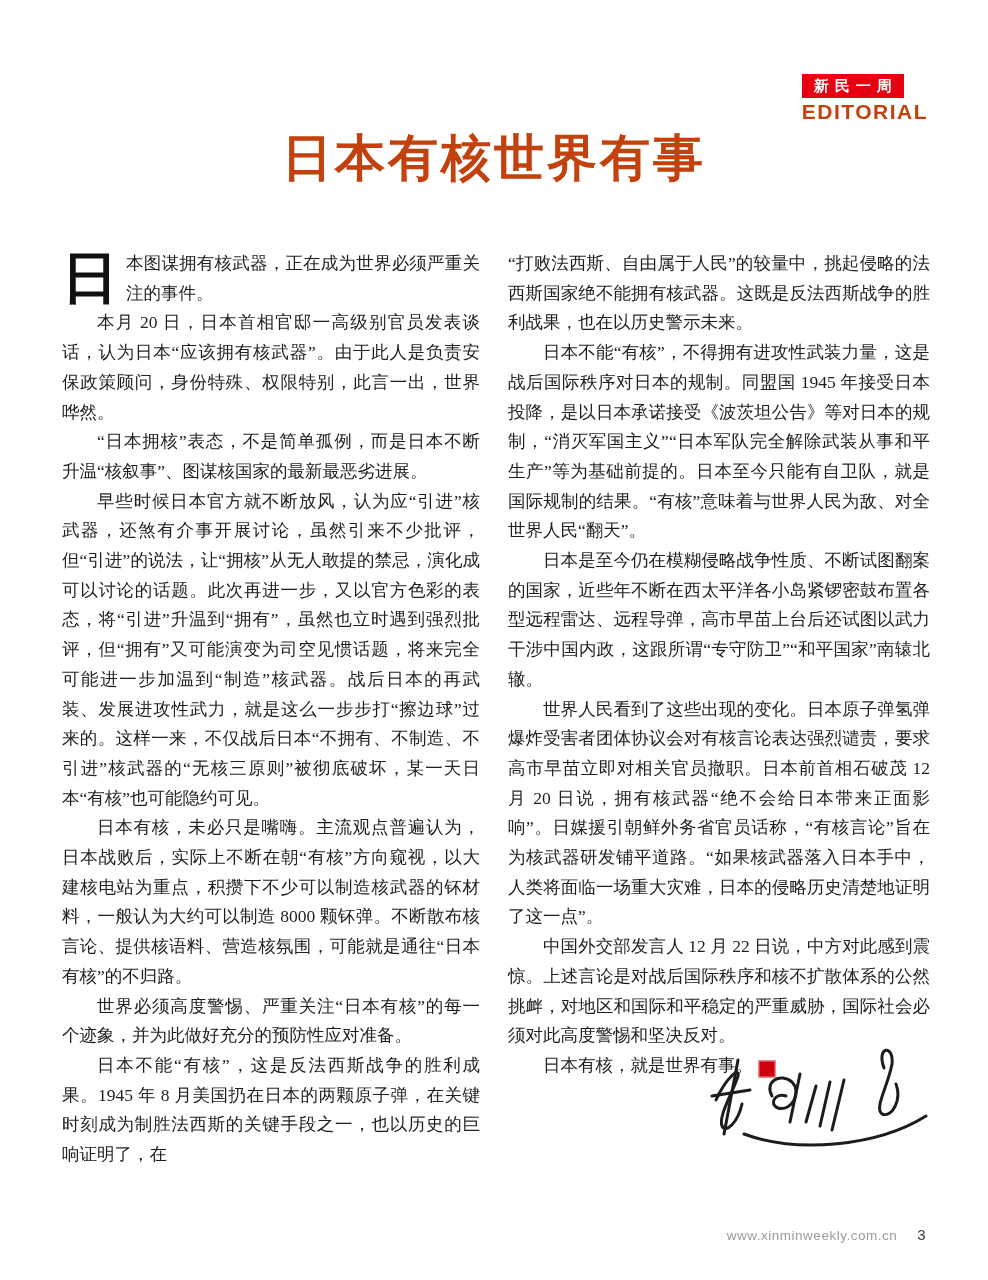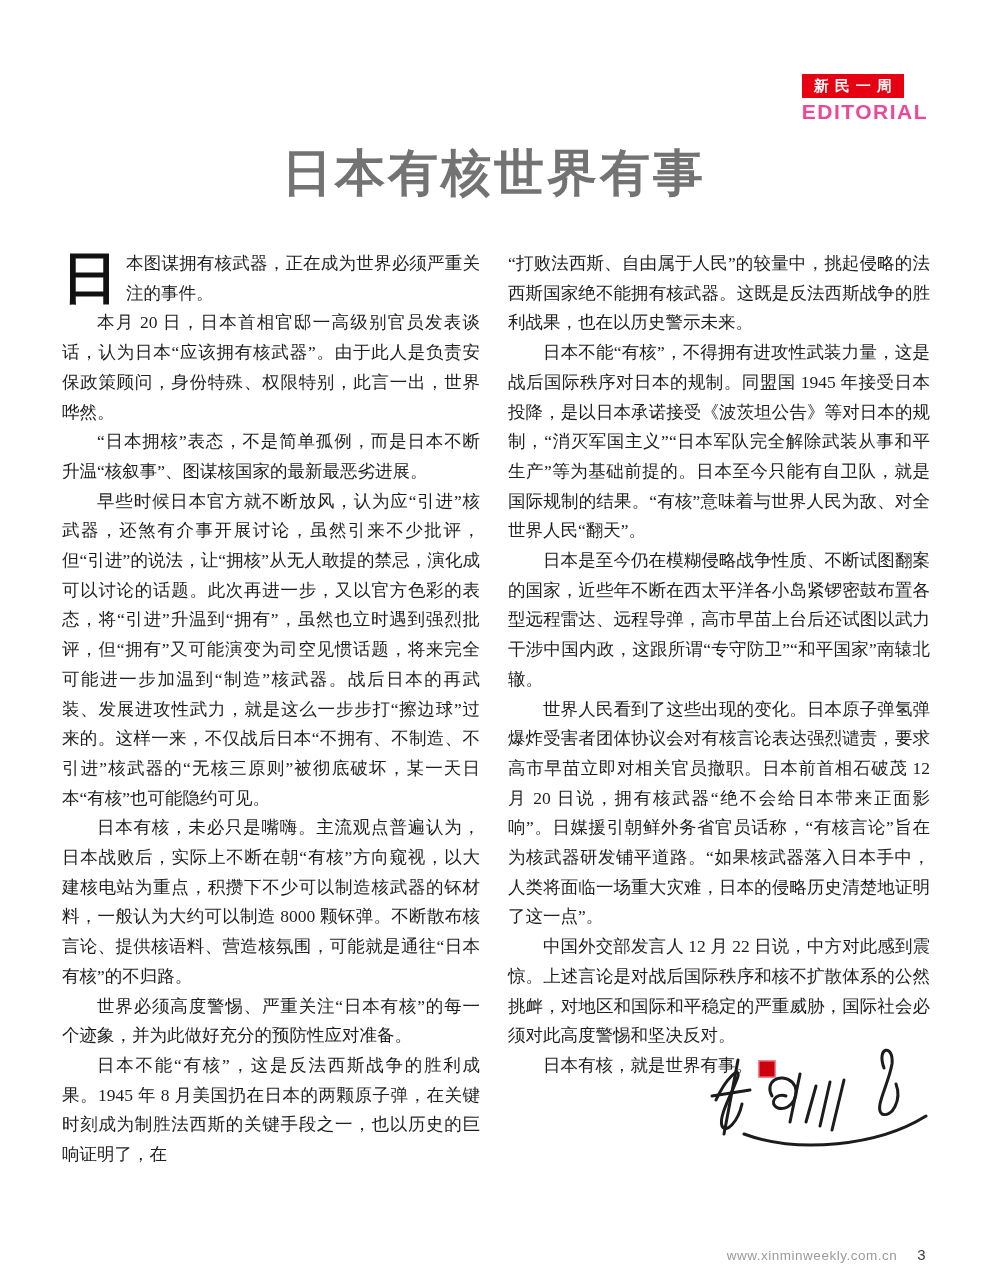--- a/index.html
+++ b/index.html
@@ -9,26 +9,26 @@
   }
   
   .masthead{position:absolute;top:74px;right:60px;text-align:left;}
   .badge{
     display:inline-block;background:#e60012;color:#ffffff;
     font-family:"Liberation Sans","DejaVu Sans",sans-serif;font-weight:bold;
     font-size:15px;line-height:21px;padding:1px 6px 2px 12px;letter-spacing:6px;
   }
   .editorial{
     font-family:"Liberation Sans","DejaVu Sans",sans-serif;font-weight:bold;
-    font-size:21px;letter-spacing:1.5px;color:#ec4899;margin-top:2px;
+    font-size:21px;letter-spacing:1.5px;color:#c2410c;margin-top:2px;
   }
   
   .title{
-    position:absolute;top:140px;left:0;width:100%;text-align:center;
-    font-size:50px;font-weight:bold;letter-spacing:3px;color:#737373;
+    position:absolute;top:125px;left:0;width:100%;text-align:center;
+    font-size:50px;font-weight:bold;letter-spacing:3px;color:#c2410c;
   }
   
   .col{
     position:absolute;top:249px;font-size:17.5px;line-height:29.7px;
     text-align:justify;color:#1e1e1e;
   }
   .col-left{left:62px;width:418px;}
   .col-right{left:508px;width:422px;}
   .col p{margin:0;text-indent:2em;}
   .col p.no-indent{text-indent:0;}
@@ -41,21 +41,21 @@
     font-family:"Liberation Sans","DejaVu Sans",sans-serif;font-weight:bold;
     font-size:13px;line-height:18px;text-align:center;vertical-align:-2px;
     margin-left:5px;box-shadow:inset 0 0 0 1.5px rgba(255,255,255,.55);
   }
   
   .signature{position:absolute;left:688px;top:1038px;width:240px;height:110px;}
   
   .footer{
     position:absolute;top:1226px;right:62px;
     font-family:"Liberation Sans","DejaVu Sans",sans-serif;
-    font-size:13.5px;color:#9b9b9b;letter-spacing:.5px;margin-top:20px;
+    font-size:13.5px;color:#9b9b9b;letter-spacing:.5px;
   }
   .footer .page-num{color:#3a3a3a;margin-left:20px;font-size:15px;}
 </style>
 </head>
 <body>
 
 <div class="page">
 
   <div class="masthead">
     <div class="badge">新民一周</div>

